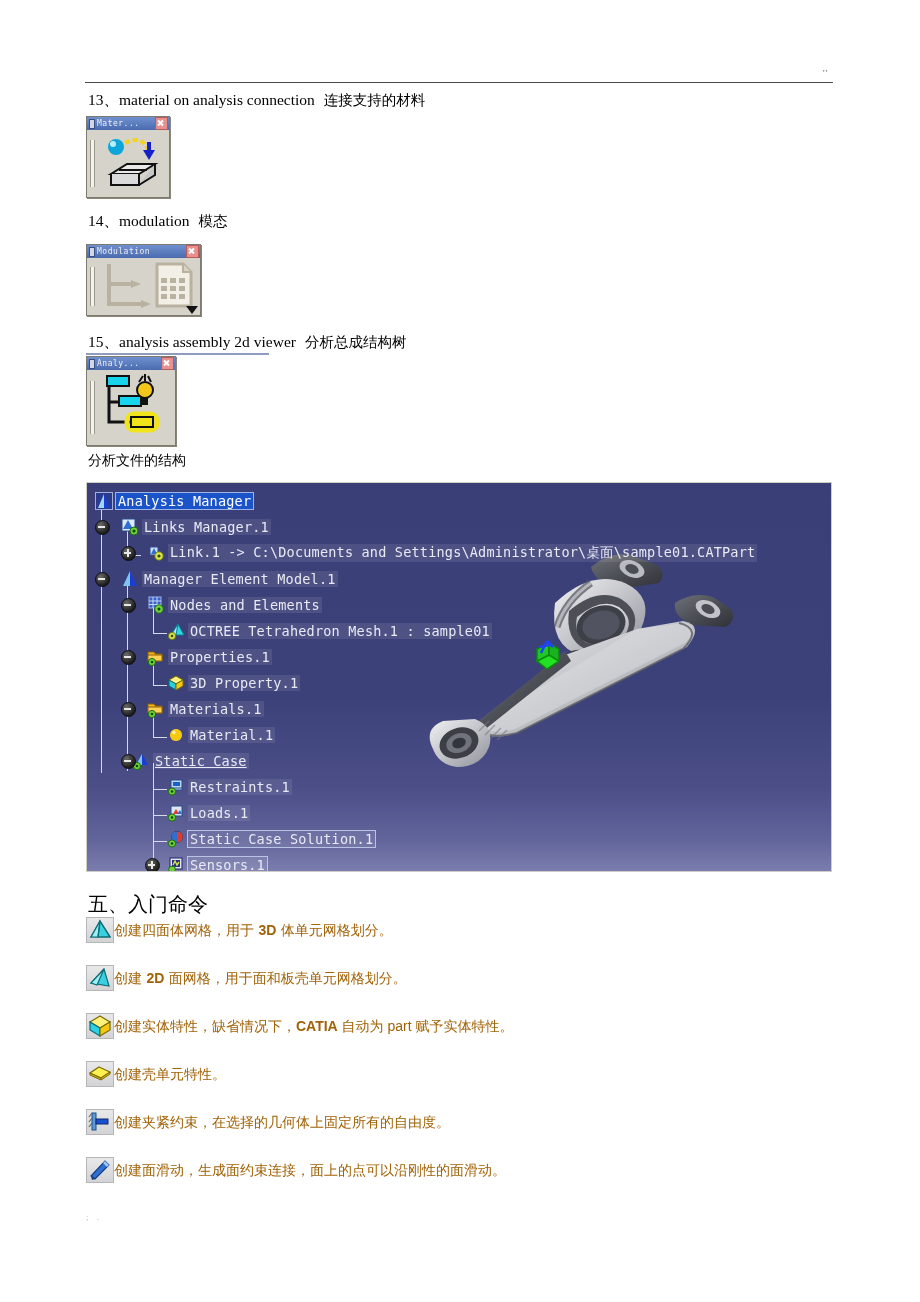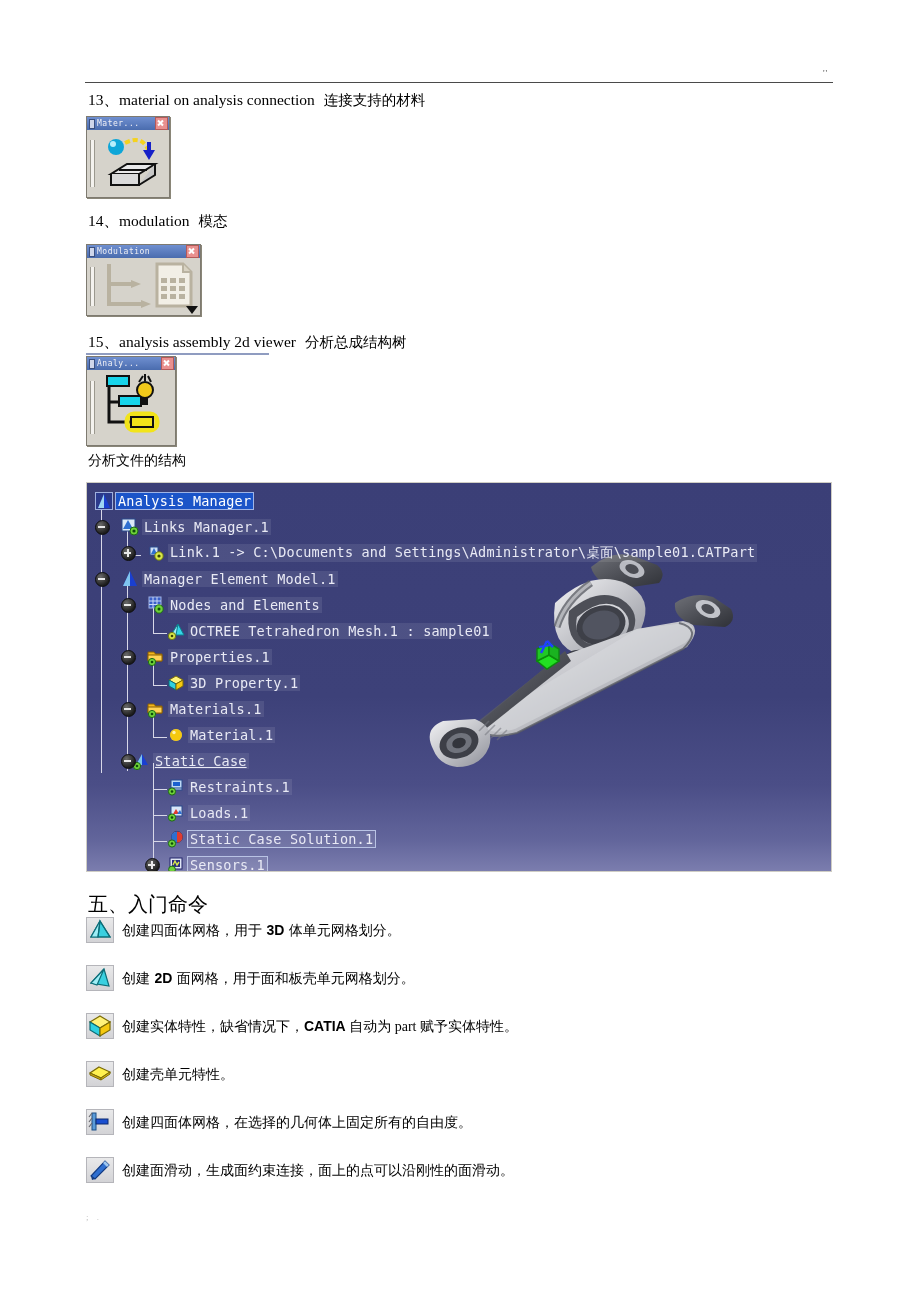--- a/index.html
+++ b/index.html
@@ -224,27 +224,27 @@
     width: 28px; height: 26px;
     background: linear-gradient(#e9e9ea, #d3d3d6);
     border: 1px solid #b5b5ba;
     position: relative;
     flex: 0 0 auto;
     box-sizing: border-box;
   }
   .cmd-txt {
     font-family: "DejaVu Sans", sans-serif;
     font-size: 14px;
-    color: #000000;
+    color: #a16207;
     white-space: nowrap;
-    margin-left: 8px;
+    margin-left: 0;
     padding-top: 5px;
   }
   .cmd-txt b { font-family: "Liberation Sans", sans-serif; font-weight: bold; }
-  .cmd-txt .lat { font-family: Liberation Serif, serif; }
+  .cmd-txt .lat { font-family: Liberation Sans, sans-serif; }
 </style>
 </head>
 <body>
 
 <div class="page">
 
   <div class="hdr-dots">''</div>
   <div class="hdr-rule"></div>
 
   <div class="item-line" style="top:90px">
@@ -680,21 +680,21 @@
   </div>
 
   <div class="cmd-row" style="top:1109px">
     <span class="cmd-ico">
       <svg width="26" height="24" viewBox="0 0 26 24" style="position:absolute;left:0;top:0">
         <rect x="5" y="3" width="4" height="17" fill="#5b9bd8" stroke="#1c4f86" stroke-width="1"></rect>
         <rect x="9" y="9" width="12" height="5" fill="#1a4fd0" stroke="#0c2a70" stroke-width="1"></rect>
         <path d="M5 3 L2 7 M5 8 L2 12 M5 13 L2 17" stroke="#6a6a70" stroke-width="1.2"></path>
       </svg>
     </span>
-    <span class="cmd-txt"><span>创建四面体网格，在选择的几何体上固定所有的自由度。</span></span>
+    <span class="cmd-txt"><span>创建夹紧约束，在选择的几何体上固定所有的自由度。</span></span>
   </div>
 
   <div class="cmd-row" style="top:1157px">
     <span class="cmd-ico">
       <svg width="26" height="24" viewBox="0 0 26 24" style="position:absolute;left:0;top:0">
         <path d="M4 18 L18 3 L22 7 L8 21 Z" fill="#2f6fd0" stroke="#123a80" stroke-width="1.1"></path>
         <path d="M18 3 L22 7 L20 9 L16 5 Z" fill="#9fc8f0"></path>
         <path d="M4 18 L8 21 L5 22 Z" fill="#123a80"></path>
       </svg>
     </span>

